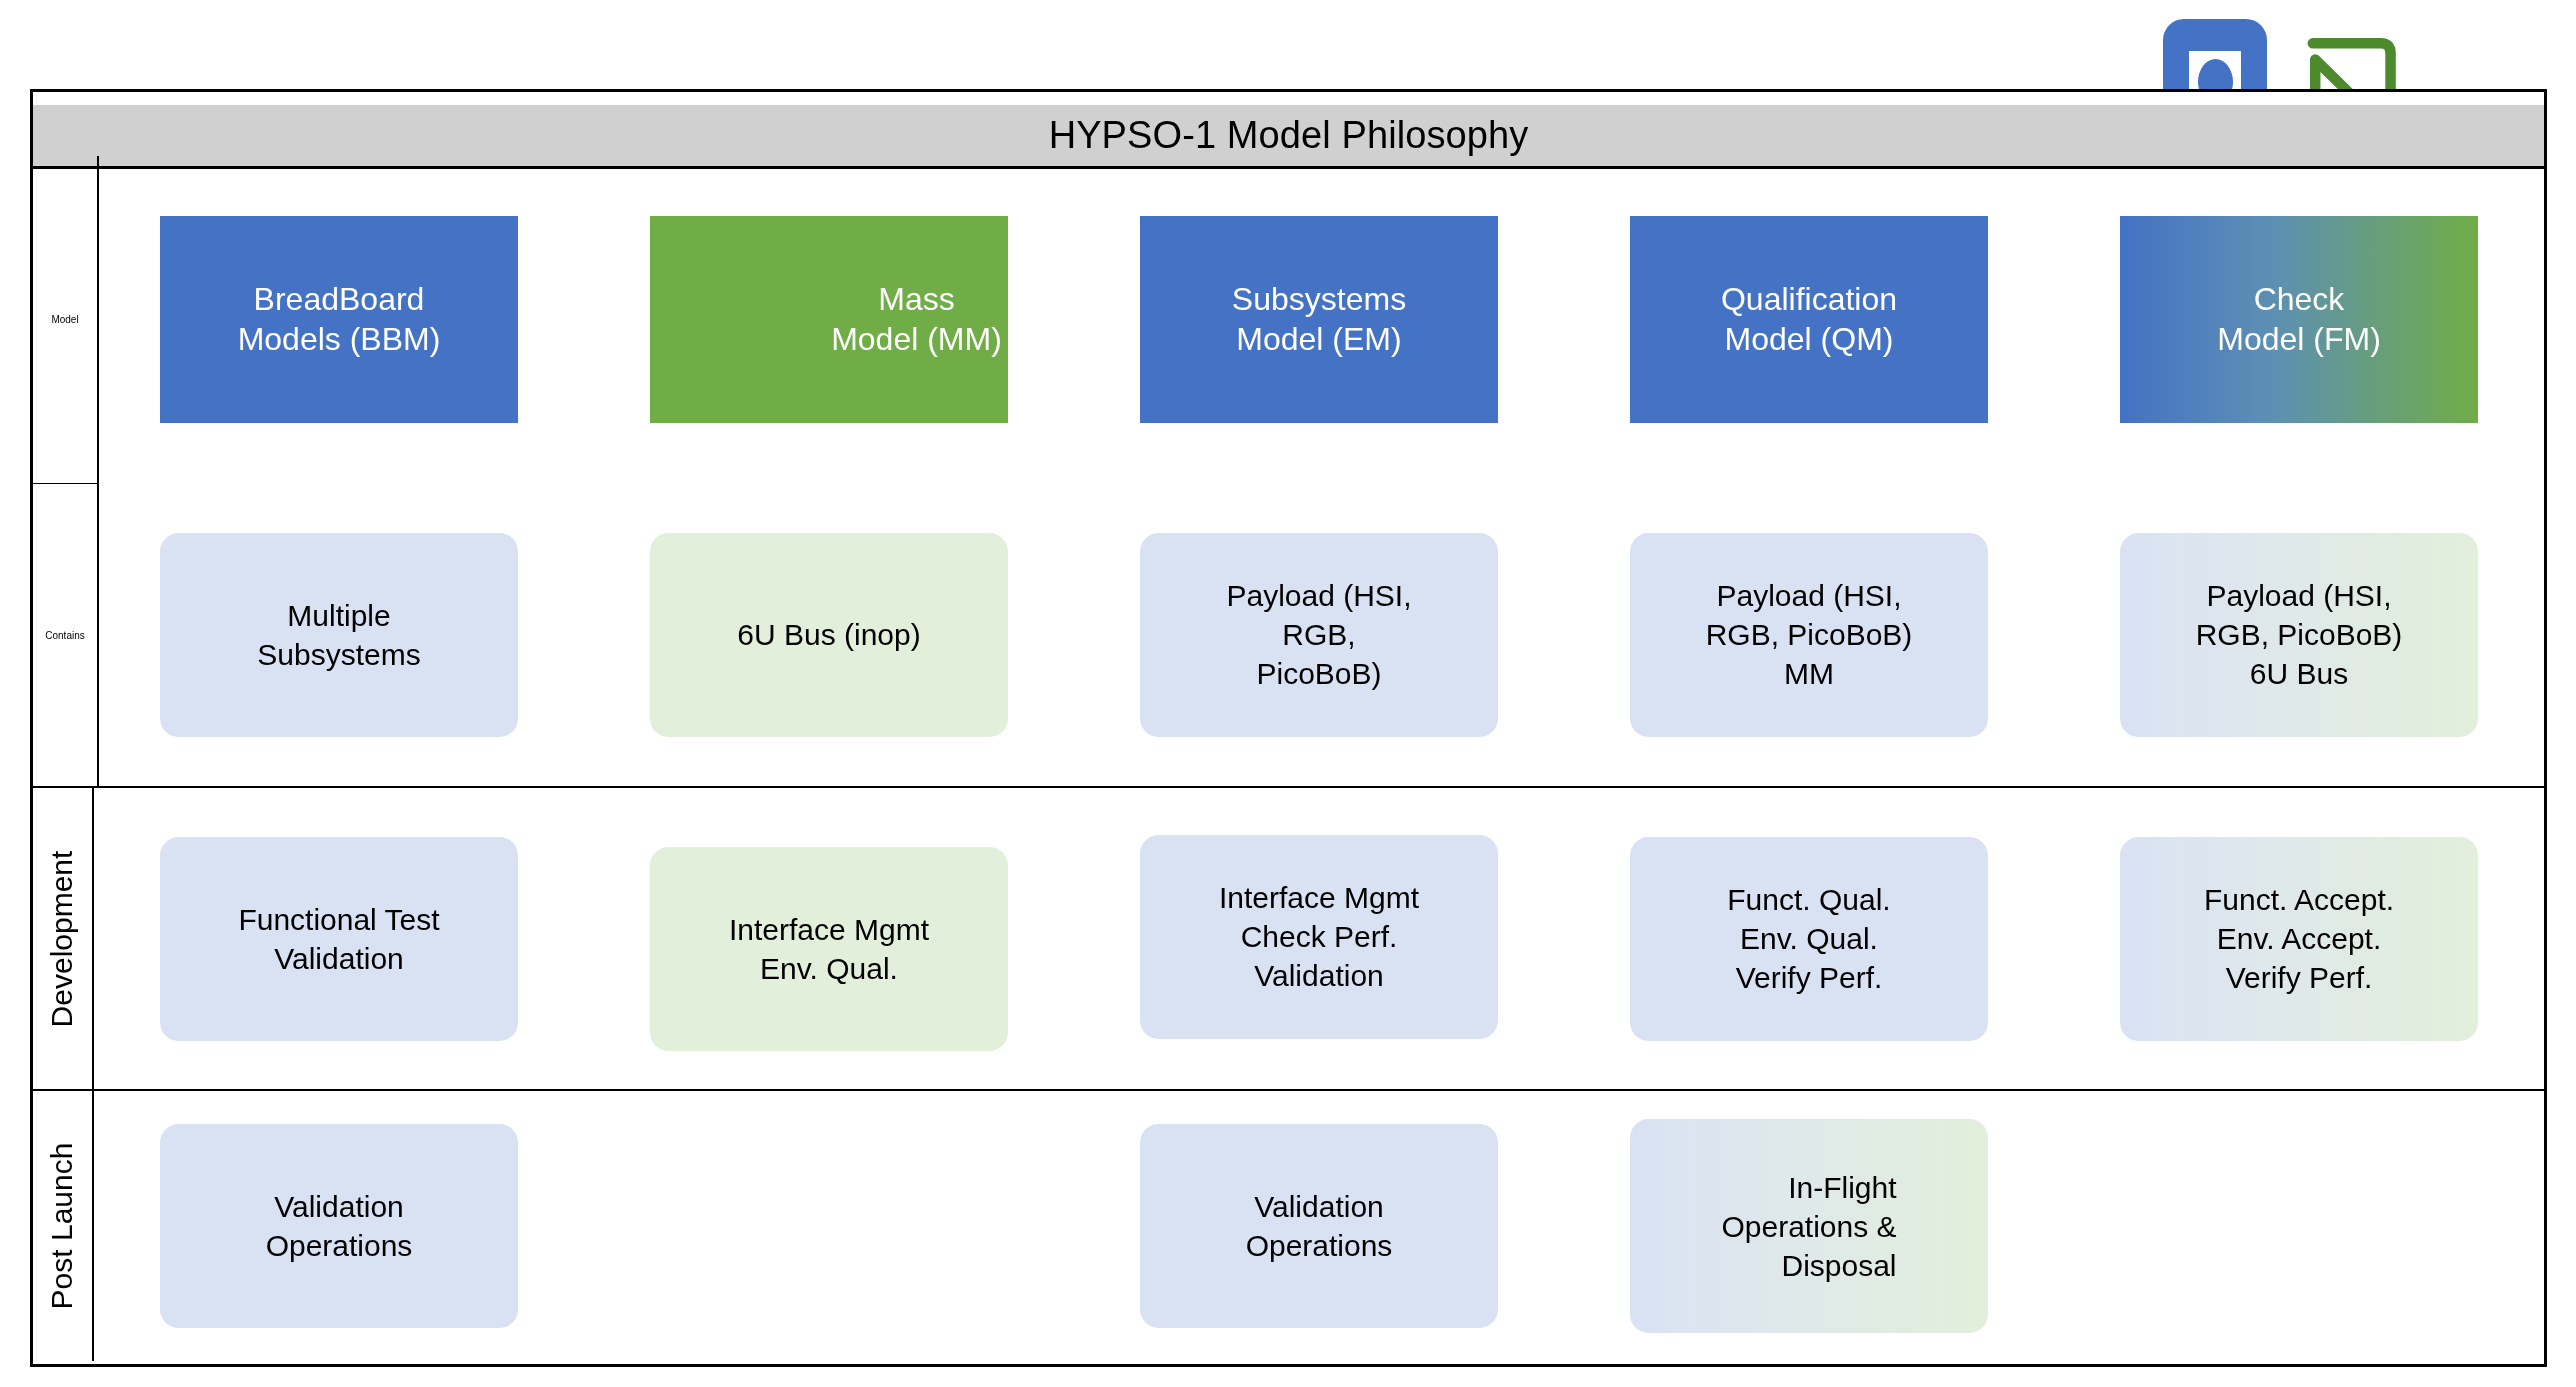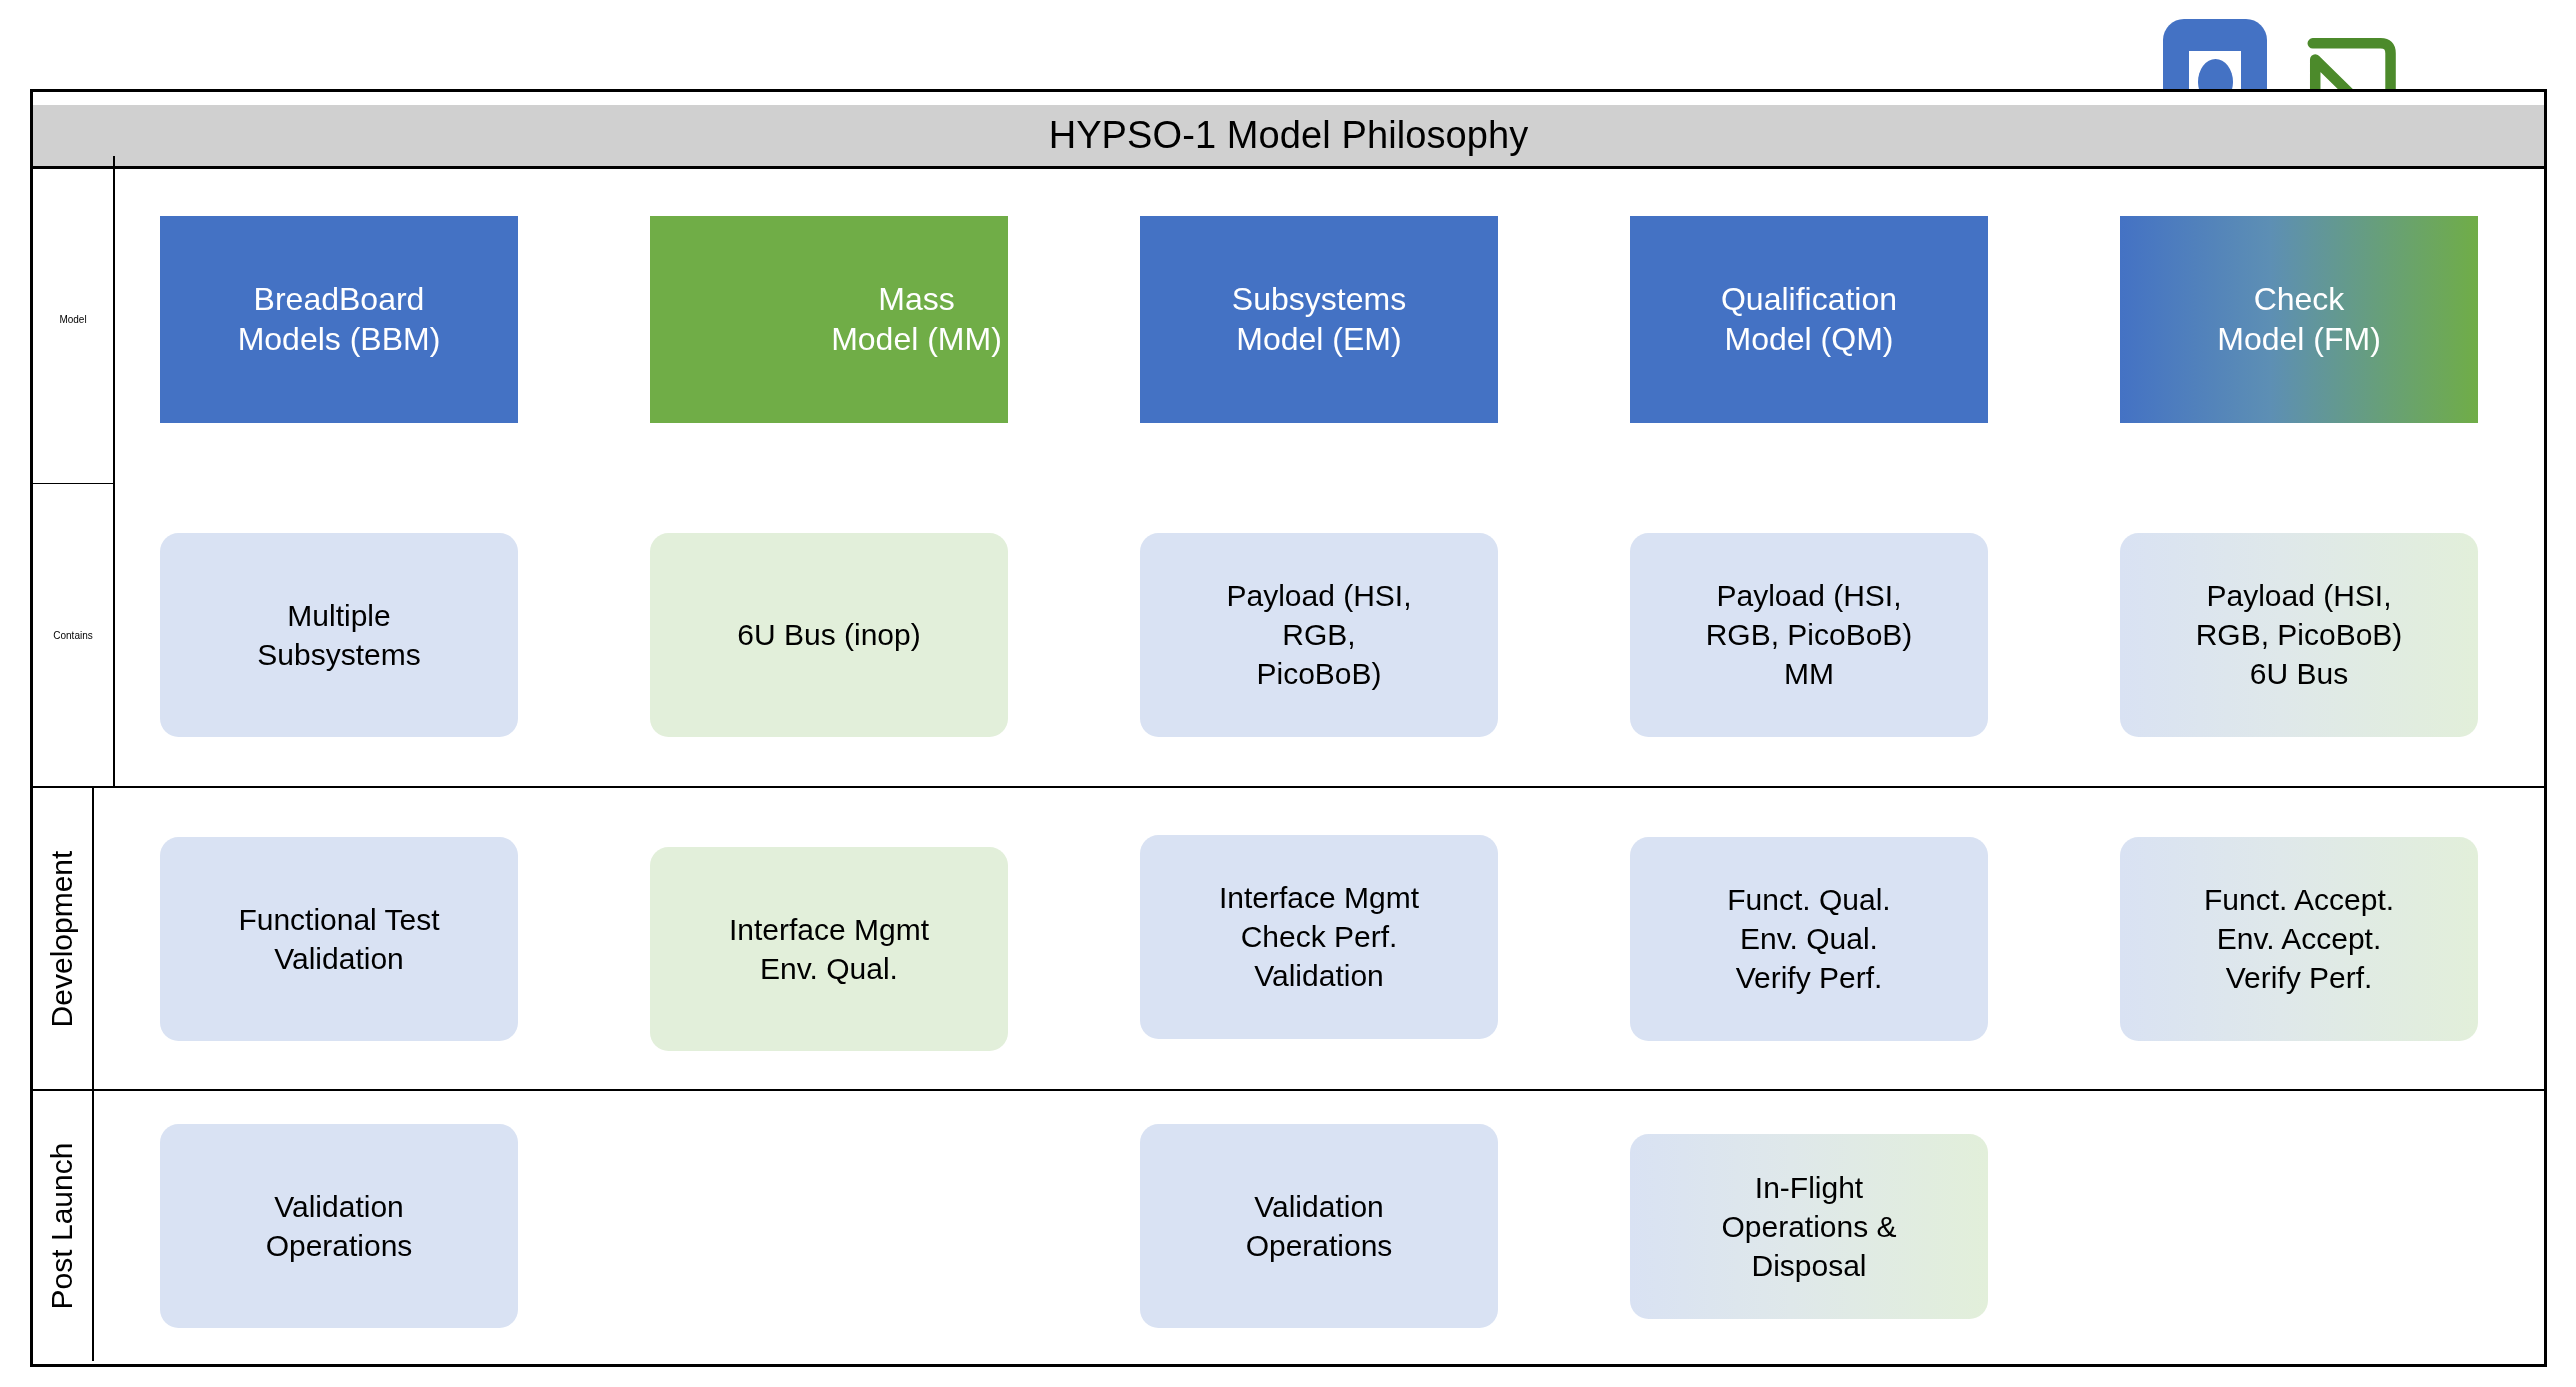--- a/index.html
+++ b/index.html
@@ -53,21 +53,21 @@
     position:absolute;left:0;top:0;
     width:61px;height:100%;
     border-right:2.5px solid #000;box-sizing:border-box;
     display:flex;align-items:center;justify-content:center;
     overflow:hidden;
   }
   .rowlabel span{
     transform:rotate(-90deg);white-space:nowrap;font-size:30px;color:#000;
   }
   .rowlabel-inner{
-    position:absolute;left:0;width:82px;
+    position:absolute;left:0;width:66px;
     border-right:2.5px solid #000;box-sizing:border-box;
     display:flex;align-items:center;justify-content:center;overflow:hidden;
   }
 
   .cells{
     position:absolute;left:61px;top:0;right:0;height:100%;
     display:grid;grid-template-columns:repeat(5,1fr);
     align-items:center;justify-items:center;
   }
 
@@ -87,21 +87,21 @@
   
   .softbox{
     width:358px;height:204px;border-radius:18.5px;
     display:flex;align-items:center;justify-content:center;text-align:center;
     color:#000;font-size:30px;line-height:1.30;
     box-sizing:border-box;padding:0 13.6px;
   }
   .soft-blue{background:#d9e2f3;}
   .soft-green{background:#e2efda;}
   .soft-grad{background:linear-gradient(90deg,#d9e2f3 0%,#dfe8ea 45%,#e2efda 100%);}
-  .softbox.tall{height:185px;}
+  .softbox.tall{height:214px;text-align:right;}
   .softbox.nudge-down{margin-top:21px;}
   .softbox.nudge-up{margin-top:-3.7px;}
   .empty{width:358px;height:204px;}
 
   .txt{display:block;}
 </style>
 </head>
 <body>
 
 <div id="stage">

